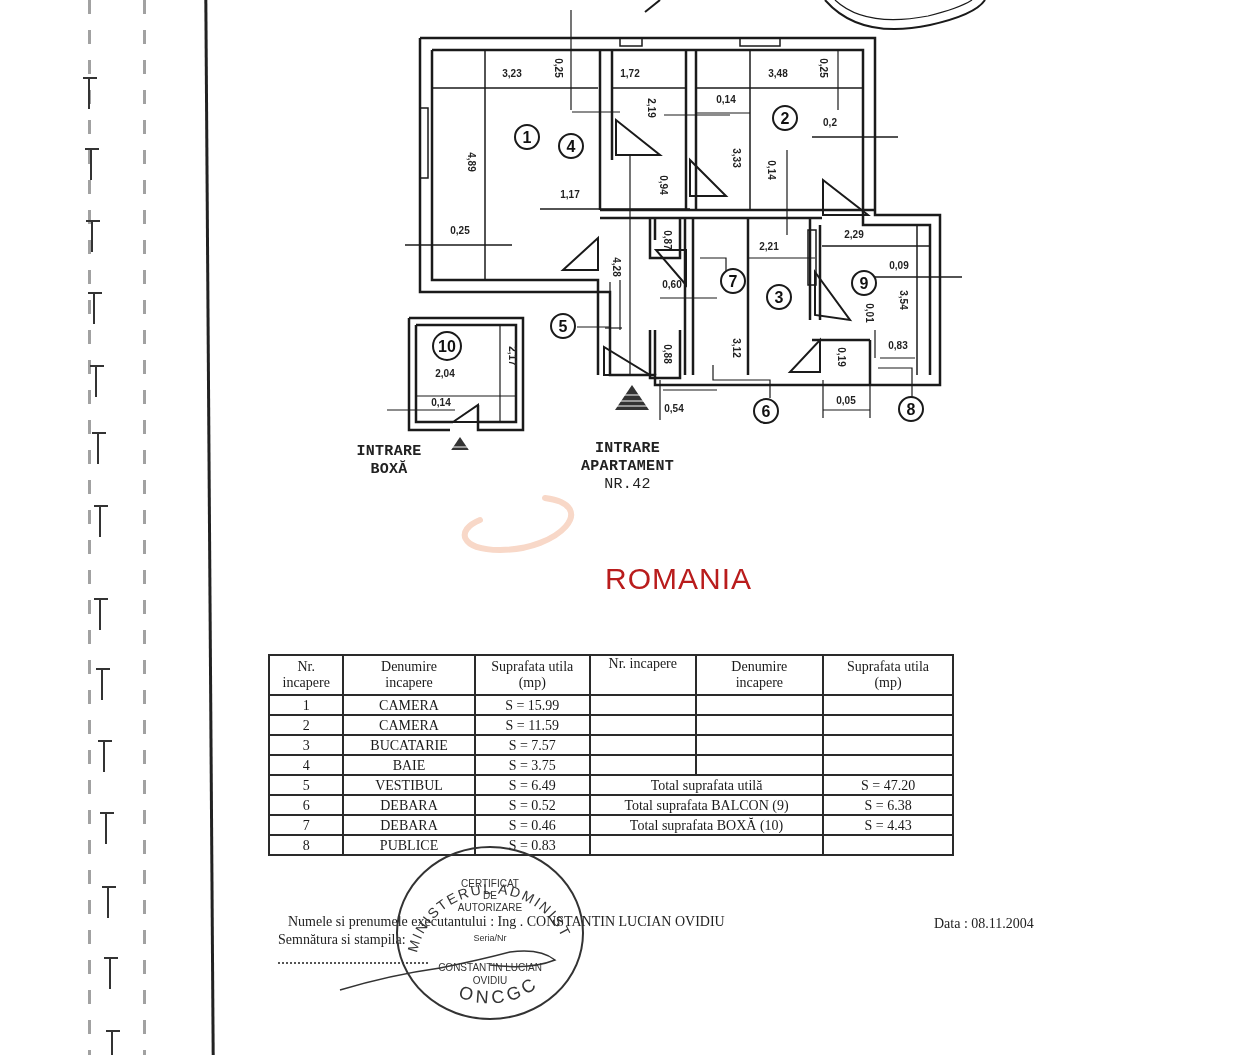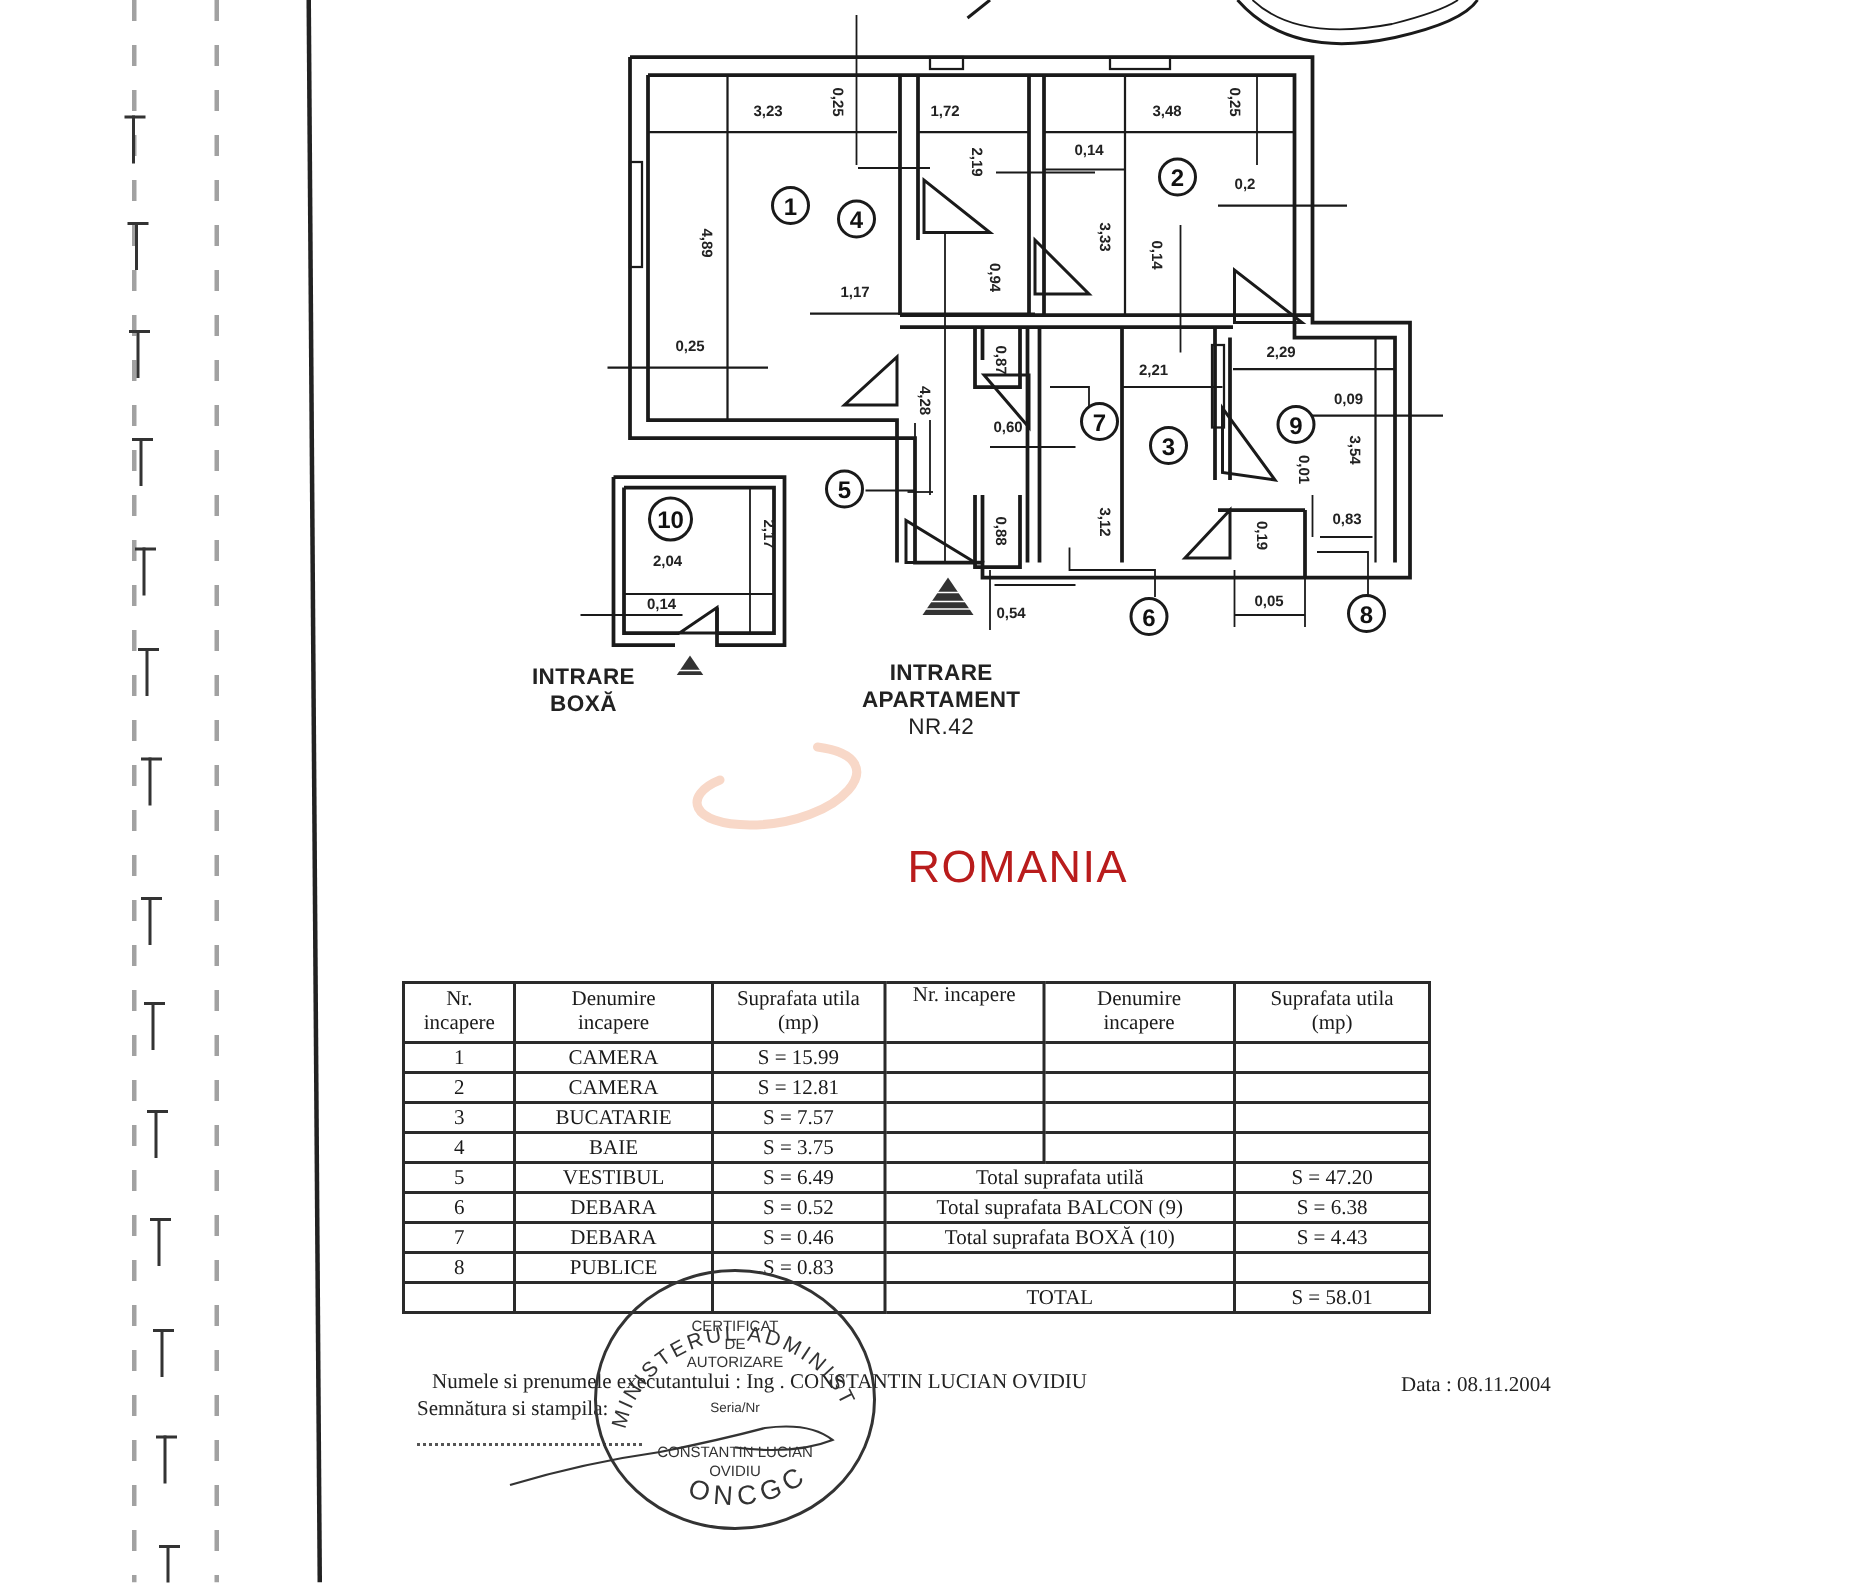--- a/index.html
+++ b/index.html
@@ -4,21 +4,21 @@
 <style>
   html, body { margin: 0; padding: 0; background: #ffffff; }
   body { width: 1240px; height: 1055px; position: relative; overflow: hidden; font-family: "Liberation Serif", serif; color: #1a1a1a; }
   .abs { position: absolute; }
   
   .binding-line { position: absolute; left: 208px; top: 0; width: 3px; height: 1055px; background: #222; transform: skewX(0.4deg); }
   .dash-col { position: absolute; top: 0; width: 3px; height: 1055px; background: repeating-linear-gradient(to bottom, #555 0 14px, transparent 14px 30px); opacity: .55; }
   .tick { position: absolute; width: 14px; height: 2px; background: #333; }
   .tick::after { content: ""; position: absolute; left: 5px; top: 0; width: 2px; height: 32px; background: #333; }
   .plan-svg { position: absolute; left: 330px; top: 0; }
-  .plan-label { position: absolute; font-family: Liberation Sans, sans-serif; font-weight: bold; font-size: 15px; text-align: center; line-height: 18px; color: #222; letter-spacing: .3px; }
+  .plan-label { position: absolute; font-family: Liberation Mono, monospace; font-weight: bold; font-size: 15px; text-align: center; line-height: 18px; color: #222; letter-spacing: .3px; }
   .watermark-text { position: absolute; left: 605px; top: 562px; font-family: "Liberation Sans", sans-serif; font-size: 30px; color: #b91c1c; letter-spacing: 1px; }
   
   table.rooms { position: absolute; left: 268px; top: 654px; width: 686px; border-collapse: collapse; font-family: "Liberation Serif", serif; font-size: 14px; }
   table.rooms td { border: 2px solid #2a2a2a; padding: 0 4px; height: 18px; line-height: 17px; text-align: center; white-space: nowrap; }
   table.rooms tr.hdr td { height: 38px; line-height: 16px; font-size: 14px; vertical-align: middle; }
   table.rooms td.left { text-align: center; }
   .footer-line { position: absolute; font-family: "Liberation Serif", serif; font-size: 14px; color: #222; }
   .dots { position: absolute; left: 278px; top: 962px; width: 150px; border-top: 2px dotted #555; }
   .stamp { position: absolute; }
 </style>
@@ -246,21 +246,21 @@
     <td>1</td>
         <td>CAMERA</td>
         <td>S = 15.99</td>
     <td></td>
         <td></td>
         <td></td>
   </tr>
   <tr>
     <td>2</td>
         <td>CAMERA</td>
-        <td>S = 12.81</td>
+        <td>S = 11.59</td>
     <td></td>
         <td></td>
         <td></td>
   </tr>
   <tr>
     <td>3</td>
         <td>BUCATARIE</td>
         <td>S = 7.57</td>
     <td></td>
         <td></td>
@@ -294,27 +294,20 @@
         <td>S = 0.46</td>
     <td class="left" colspan="2">Total suprafata BOXĂ     (10)</td>
         <td>S = 4.43</td>
   </tr>
   <tr>
     <td>8</td>
         <td>PUBLICE</td>
         <td>S = 0.83</td>
     <td class="left" colspan="2"></td>
         <td></td>
-  </tr>
-  <tr>
-    <td></td>
-        <td></td>
-        <td></td>
-    <td class="left" colspan="2">TOTAL</td>
-        <td>S = 58.01</td>
   </tr>
 </tbody>
   </table>
 
 <div class="footer-line" style="left:288px;top:914px;">Numele si prenumele executantului : Ing . CONSTANTIN LUCIAN OVIDIU</div>
 <div class="footer-line" style="left:278px;top:932px;text-align:right;">Semnătura si stampila:</div>
 <div class="dots"></div>
 <div class="footer-line" style="left:934px;top:916px;">Data : 08.11.2004</div>
 
 <svg class="abs" style="left:330px;top:940px;" width="240" height="60">

